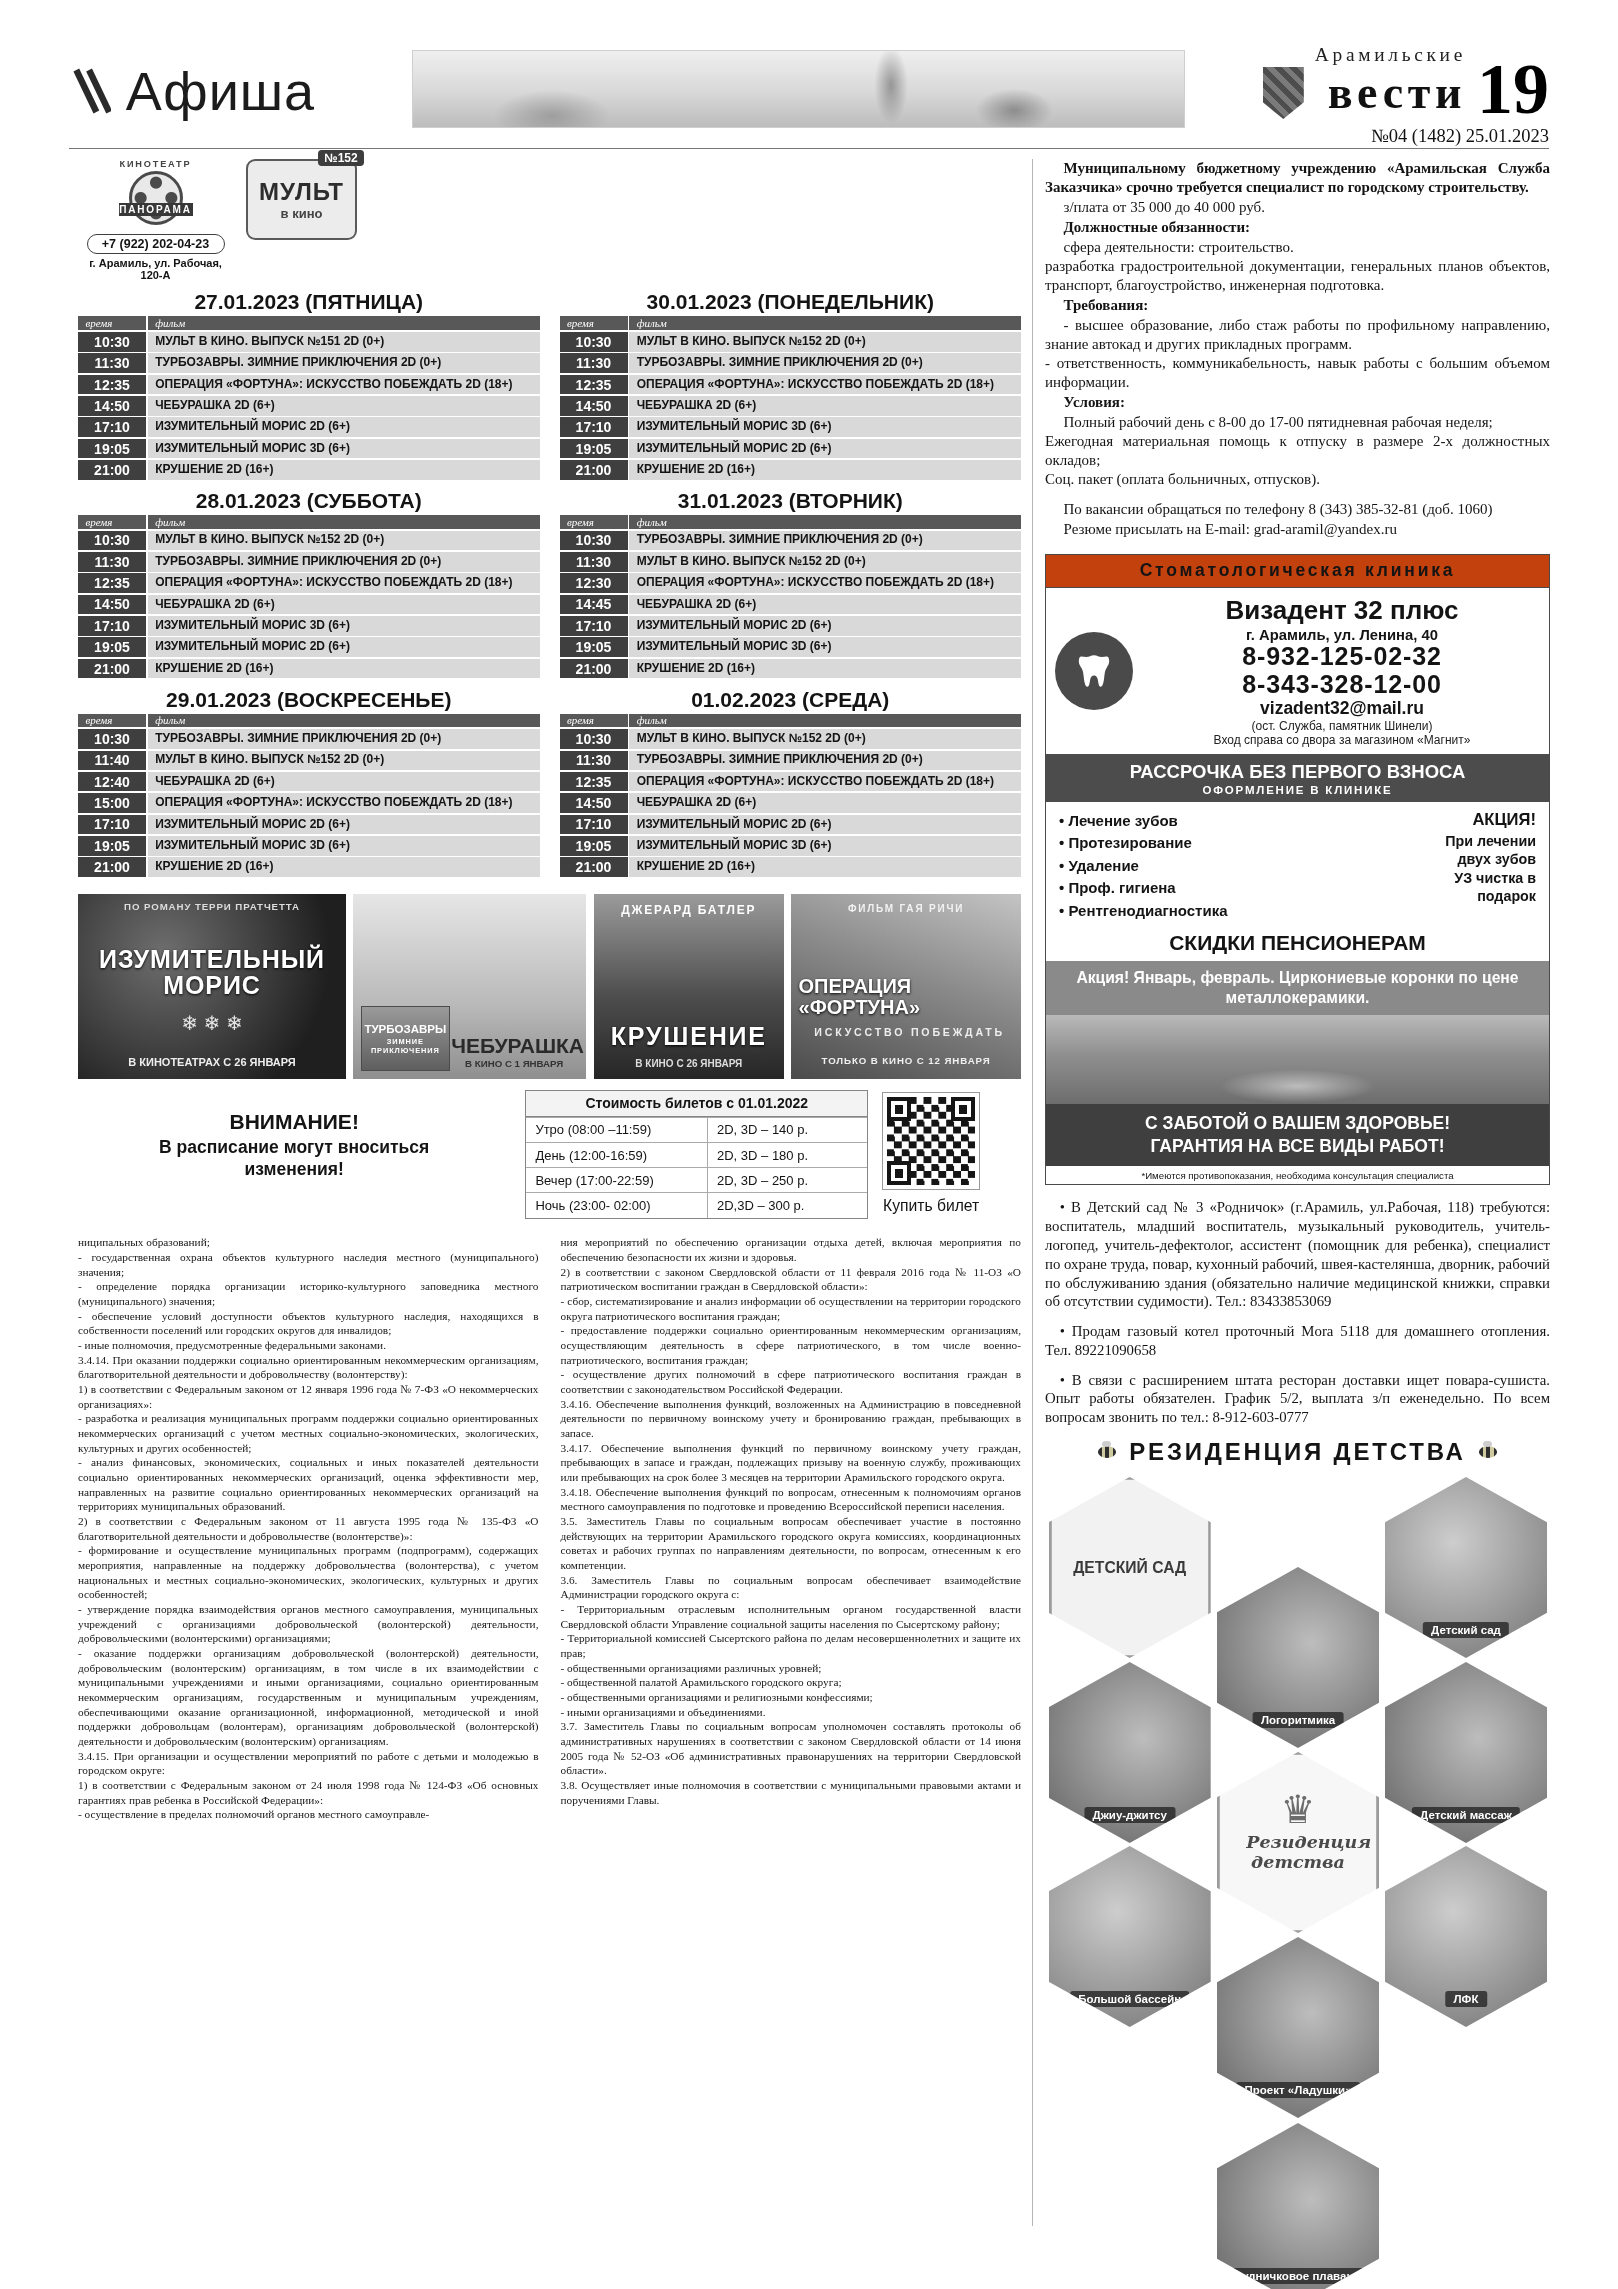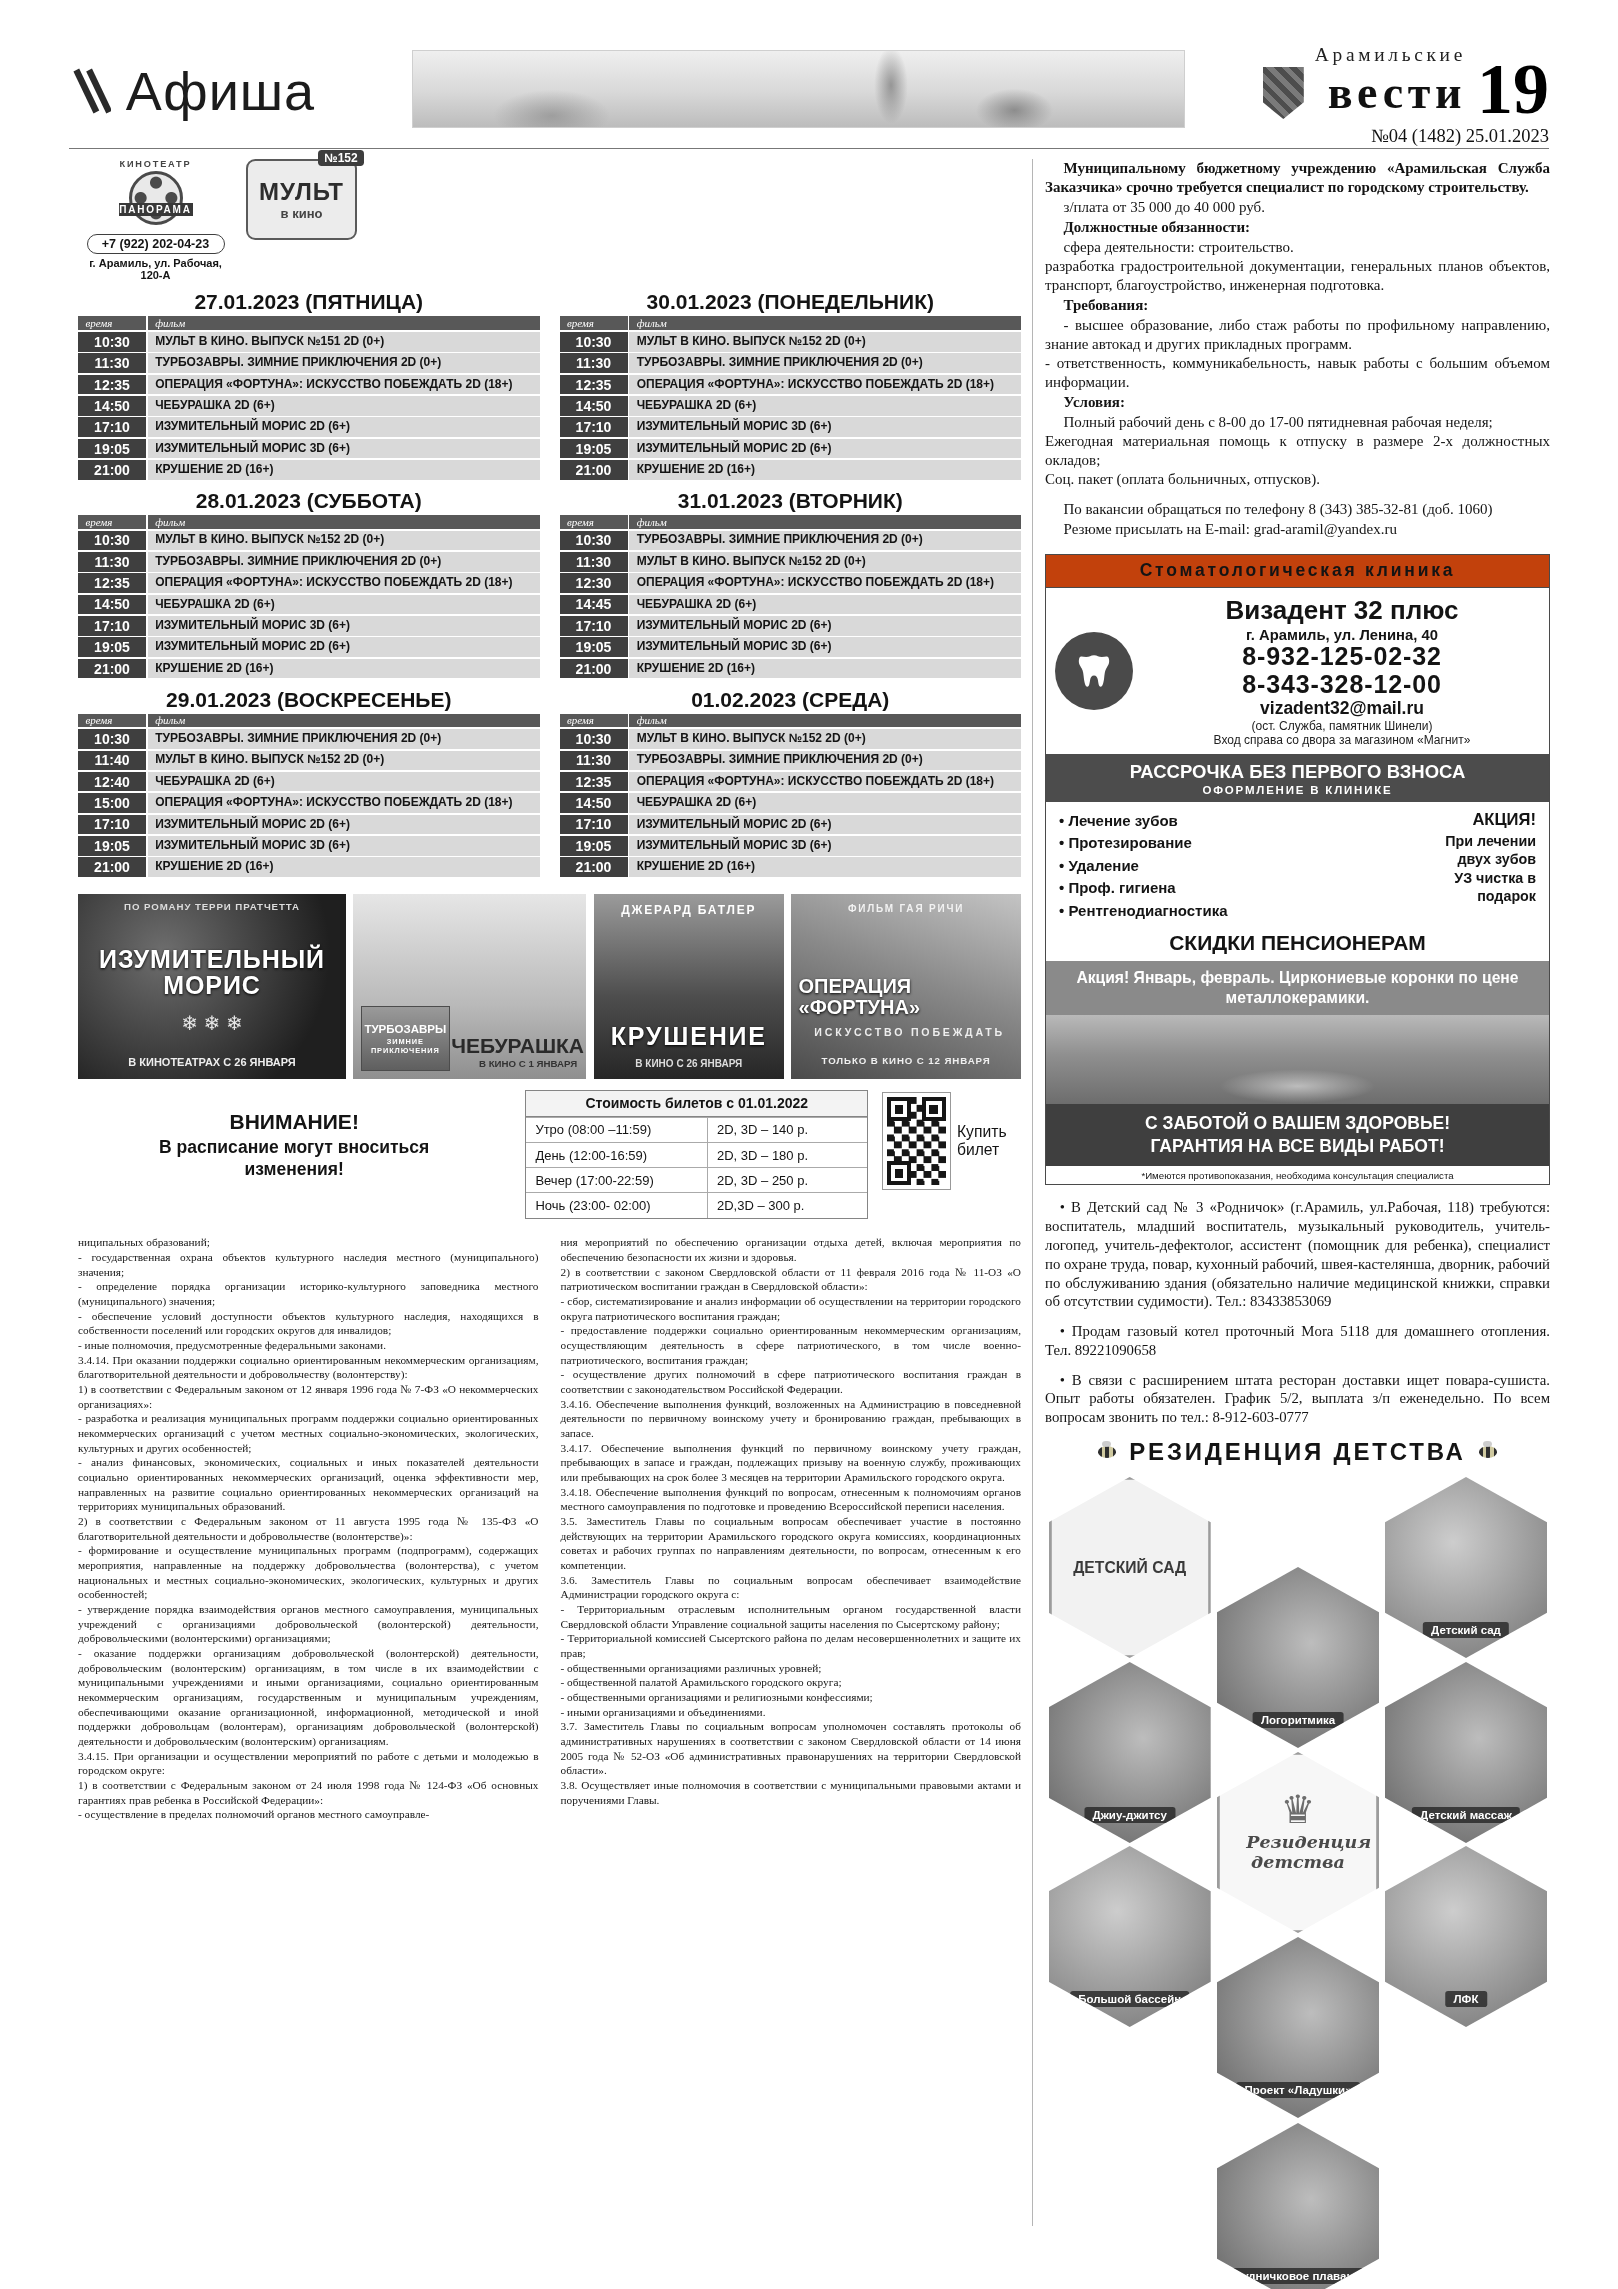--- a/index.html
+++ b/index.html
@@ -77,21 +77,21 @@
 
   
   .posters { display:flex; gap:7.4px; margin-top:7.4px; height:185px; }
   .poster { position:relative; overflow:hidden; color:#fff; font-family:"Liberation Sans", sans-serif; flex:none; }
   .poster1 { width:268px; background:radial-gradient(circle at 32% 32%, #6e6e6e, #1f1f1f 75%); }
   .p-tag { position:absolute; top:7.4px; left:0; right:0; text-align:center; font:700 9.7px/1.2 "Liberation Sans", sans-serif; letter-spacing:0.9px; color:#ddd; }
   .p-title1 { position:absolute; top:52px; left:7.4px; right:7.4px; text-align:center; font:800 25px/1.05 "Liberation Sans", sans-serif; letter-spacing:0.9px; text-shadow:0 0.9px 2.8px #000; }
   .p-flake { position:absolute; bottom:44px; left:0; right:0; text-align:center; font-size:20px; color:#e8e8e8; }
   .p-rel1 { position:absolute; bottom:11px; left:0; right:0; text-align:center; font:700 11px "Liberation Sans", sans-serif; color:#eee; }
   .poster2 { width:233px; background:linear-gradient(180deg,#e6e6e6 0%, #b9b9b9 60%, #8f8f8f 100%); color:#222; }
-  .p2-block { position:absolute; right:9.2px; bottom:9.2px; width:126px; text-align:right; }
+  .p2-block { position:absolute; right:9.2px; bottom:9.2px; width:126px; text-align:center; }
   .p2-title { font:800 21px/1 "Liberation Sans", sans-serif; color:#2a2a2a; }
   .p2-rel { font:700 9.7px "Liberation Sans", sans-serif; color:#333; margin-top:2.8px; }
   .mini { position:absolute; left:7.4px; bottom:7.4px; width:89px; height:65px; background:linear-gradient(180deg,#9a9a9a,#5f5f5f);
      border:1.8px solid #4c4c4c; color:#fff; display:flex; flex-direction:column; align-items:center; justify-content:center; text-align:center; }
   .mini-t { font:800 11.5px "Liberation Sans", sans-serif; }
   .mini-s { font:700 7.4px "Liberation Sans", sans-serif; letter-spacing:0.9px; margin-top:1.8px; }
   .poster3 { width:190px; background:linear-gradient(180deg,#9b9b9b 0%, #4e4e4e 55%, #262626 100%); }
   .p3-actor { position:absolute; top:9.2px; left:0; right:0; text-align:center; font:700 12px "Liberation Sans", sans-serif; letter-spacing:1.8px; }
   .p3-title { position:absolute; bottom:28px; left:0; right:0; text-align:center; font:800 25px "Liberation Sans", sans-serif; letter-spacing:1.8px; text-shadow:0 0.9px 2.8px #000; }
   .p3-rel { position:absolute; bottom:9.2px; left:0; right:0; text-align:center; font:700 10px "Liberation Sans", sans-serif; color:#ddd; }
@@ -105,21 +105,21 @@
   .cin-bottom { display:flex; gap:14.8px; margin-top:11px; align-items:flex-start; }
   .attn { flex:1; text-align:center; padding-top:20px; }
   .attn-title { font:800 21px "Liberation Sans", sans-serif; }
   .attn-text { font:700 17.5px/1.25 "Liberation Sans", sans-serif; margin-top:3.7px; white-space:pre-line; }
   .prices { width:343px; flex:none; border:0.9px solid #858585; background:#fff; font-family:"Liberation Sans", sans-serif; }
   .p-title { font:700 14px "Liberation Sans", sans-serif; text-align:center; padding:4.6px 3.7px; background:#f3f3f3; border-bottom:0.9px solid #858585; }
   .p-row { display:flex; border-top:0.9px solid #aaa; font-size:13px; }
   .p-row:first-of-type { border-top:none; }
   .p-period { flex:1.15; padding:4.6px 9.2px; border-right:0.9px solid #aaa; }
   .p-price { flex:1; padding:4.6px 9.2px; }
-  .qr-wrap { width:138px; flex:none; display:flex; flex-direction:row; align-items:center; gap:7.4px; padding-top:3.7px; }
+  .qr-wrap { width:138px; flex:none; display:flex; flex-direction:column; gap:7.4px; padding-top:3.7px; }
   .qr { width:96px; height:96px; position:relative; border:4.6px solid #fff; outline:0.9px solid #999;
      background:conic-gradient(#151515 25%, #fff 0 50%, #151515 0 75%, #fff 0) 0 0 / 14.8px 14.8px; }
   .fp { position:absolute; width:24px; height:24px; border:4.6px solid #151515; background:#fff; }
   .fp::after { content:""; position:absolute; inset:3.7px; background:#151515; }
   .fp.tl { top:0; left:0; } .fp.tr { top:0; right:0; } .fp.bl { bottom:0; left:0; }
   .buy { font:400 15.7px "Liberation Sans", sans-serif; }
 
   
   .legal-cols { display:flex; gap:22px; margin-top:16.6px; }
   .legal-col { flex:1; font:11.3px/1.3 "Liberation Serif", serif; text-align:justify; white-space:pre-line; color:#181818; hyphens:auto; }

